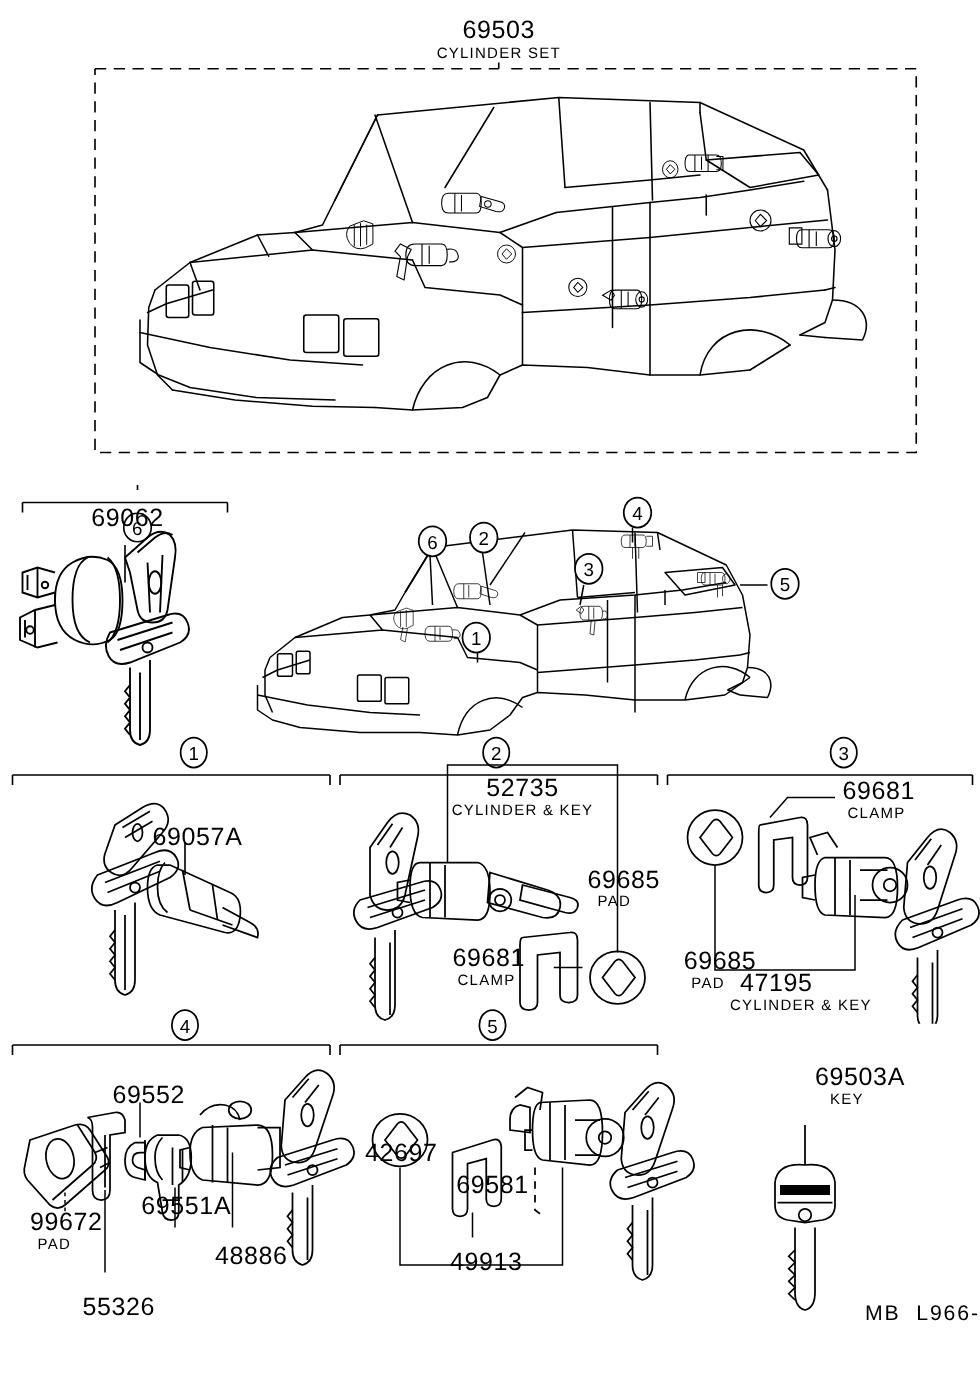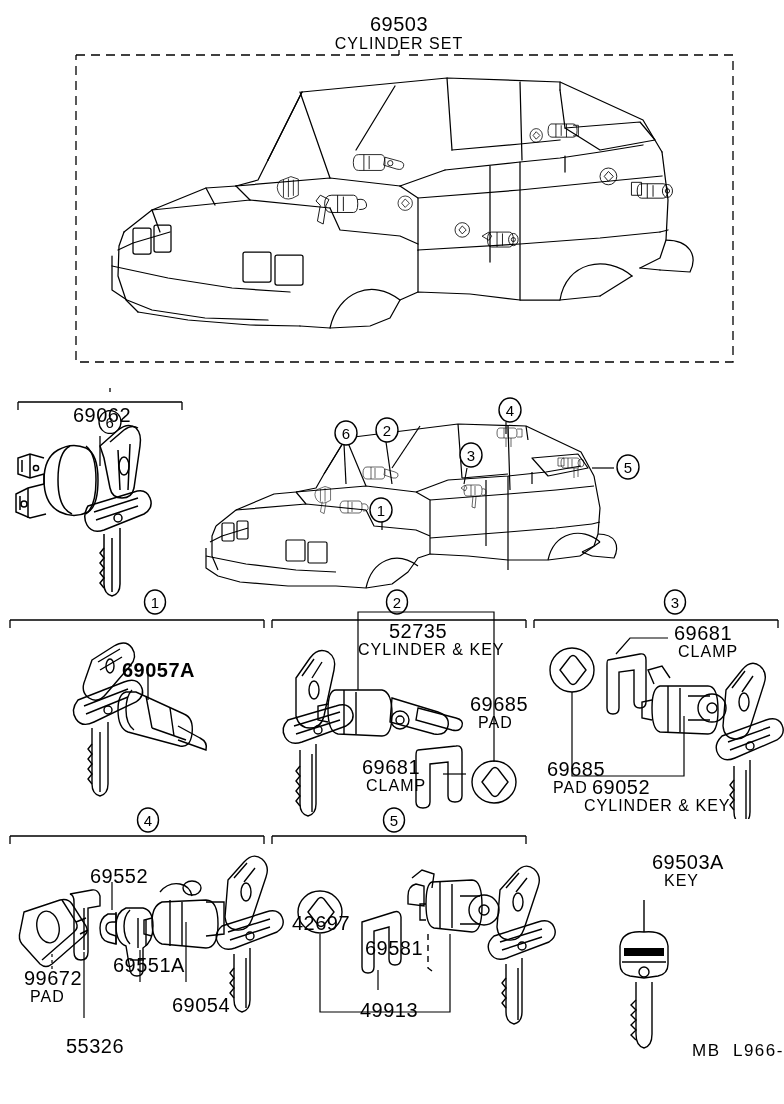--- a/index.html
+++ b/index.html
@@ -3,21 +3,21 @@
 <meta charset="utf-8">
 <style>
   html,body{margin:0;padding:0;background:#ffffff;}
   body{width:784px;height:1104px;position:relative;overflow:hidden;
        font-family:"Liberation Sans","DejaVu Sans",sans-serif;color:#000;}
   .sheet{position:absolute;left:0;top:0;width:784px;height:1104px;}
   svg{display:block;}
   .abs{position:absolute;}
   .lbl{position:absolute;white-space:pre;line-height:1.05;letter-spacing:0.5px;}
   .num{font-size:20px;font-weight:400;}
-  .sub{font-size:16px;letter-spacing:1px;}
+  .sub{font-size:12px;letter-spacing:1px;}
   .code{font-size:17px;letter-spacing:1.5px;}
   .cap{text-align:center;}
 </style>
 </head>
 <body>
 
 <div class="sheet">
 
   <div class="lbl cap num" style="left:339px;top:14px;width:120px;">69503</div>
   <div class="lbl cap sub" style="left:329px;top:36px;width:140px;">CYLINDER SET</div>
@@ -433,34 +433,34 @@
       <path d="M734 162 l0 46 q0 10 8 12 q8 -2 8 -12 l0 -52"></path>
       <path d="M734 176 l-4 5 l4 5 l-4 5 l4 5 l-4 5 l4 5"></path>
       <path d="M746 166 l0 50"></path>
     </g>
     <g fill="none" stroke="#000" stroke-width="1.2">
       <path d="M616 50 L630 34 L668 34"></path>
       <path d="M572 88 L572 172 L684 172 L684 112"></path>
     </g>
   </svg>
 
-  <div class="lbl num" style="left:122px;top:660px;font-weight:bold;">69057A</div>
+  <div class="lbl num" style="left:122px;top:660px;">69057A</div>
 
   <div class="lbl cap num" style="left:368px;top:621px;width:100px;">52735</div>
   <div class="lbl cap sub" style="left:358px;top:642px;width:120px;">CYLINDER &amp; KEY</div>
   <div class="lbl num" style="left:470px;top:694px;">69685</div>
   <div class="lbl sub" style="left:478px;top:715px;">PAD</div>
   <div class="lbl num" style="left:362px;top:757px;">69681</div>
   <div class="lbl sub" style="left:366px;top:778px;">CLAMP</div>
 
   <div class="lbl num" style="left:674px;top:623px;">69681</div>
   <div class="lbl sub" style="left:678px;top:644px;">CLAMP</div>
   <div class="lbl num" style="left:547px;top:759px;">69685</div>
   <div class="lbl sub" style="left:553px;top:780px;">PAD</div>
-  <div class="lbl num" style="left:592px;top:777px;">69052</div>
+  <div class="lbl num" style="left:592px;top:777px;">47195</div>
   <div class="lbl sub" style="left:584px;top:798px;">CYLINDER &amp; KEY</div>
 
   <div class="abs" style="left:133px;top:806px;">
     <svg width="30" height="28">
         <ellipse cx="15" cy="14" rx="10.5" ry="12" fill="#fff" stroke="#000" stroke-width="1.4"></ellipse>
         <text x="15" y="20" font-size="15" text-anchor="middle" font-family="Liberation Sans, sans-serif">4</text>
       </svg>
   </div>
   <div class="abs" style="left:379px;top:806px;">
     <svg width="30" height="28">
@@ -557,21 +557,21 @@
       <path d="M624 126 l40 0 l0 8 l-40 0 z" fill="#000" stroke="none"></path>
       <path d="M622 140 l44 0"></path>
       <circle cx="644" cy="150" r="5"></circle>
       <path d="M636 160 l0 52 q0 12 8 14 q8 -2 8 -14 l0 -52"></path>
       <path d="M636 178 l-5 5 l5 5 l-5 5 l5 5 l-5 5 l5 5 l-5 5 l5 5"></path>
     </g>
   </svg>
 
   <div class="lbl num" style="left:90px;top:866px;">69552</div>
   <div class="lbl num" style="left:113px;top:955px;text-align:right;">69551A</div>
-  <div class="lbl num" style="left:172px;top:995px;">69054</div>
+  <div class="lbl num" style="left:172px;top:995px;">48886</div>
   <div class="lbl num" style="left:24px;top:968px;">99672</div>
   <div class="lbl sub" style="left:30px;top:989px;">PAD</div>
   <div class="lbl num" style="left:66px;top:1036px;">55326</div>
 
   <div class="lbl num" style="left:292px;top:913px;">42697</div>
   <div class="lbl num" style="left:365px;top:938px;">69581</div>
   <div class="lbl num" style="left:360px;top:1000px;">49913</div>
 
   <div class="lbl num" style="left:652px;top:852px;">69503A</div>
   <div class="lbl sub" style="left:664px;top:873px;">KEY</div>

